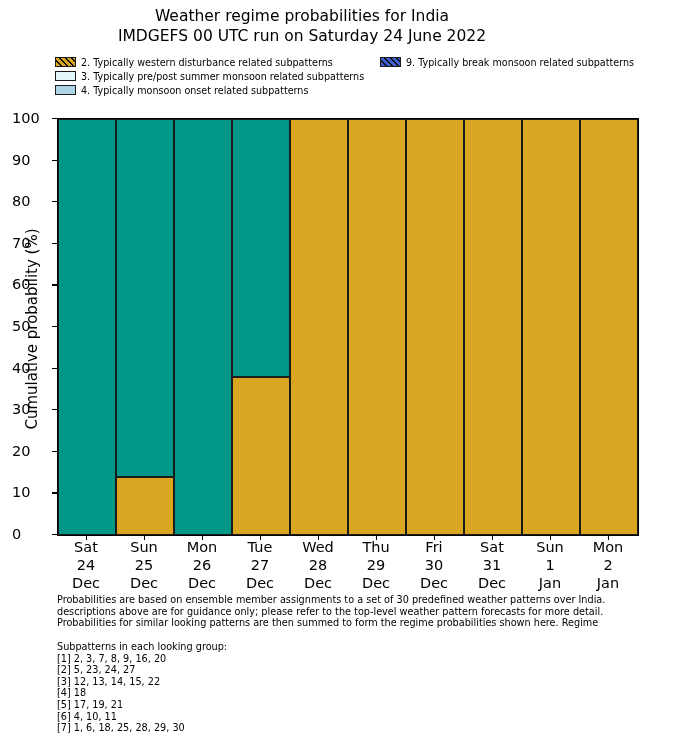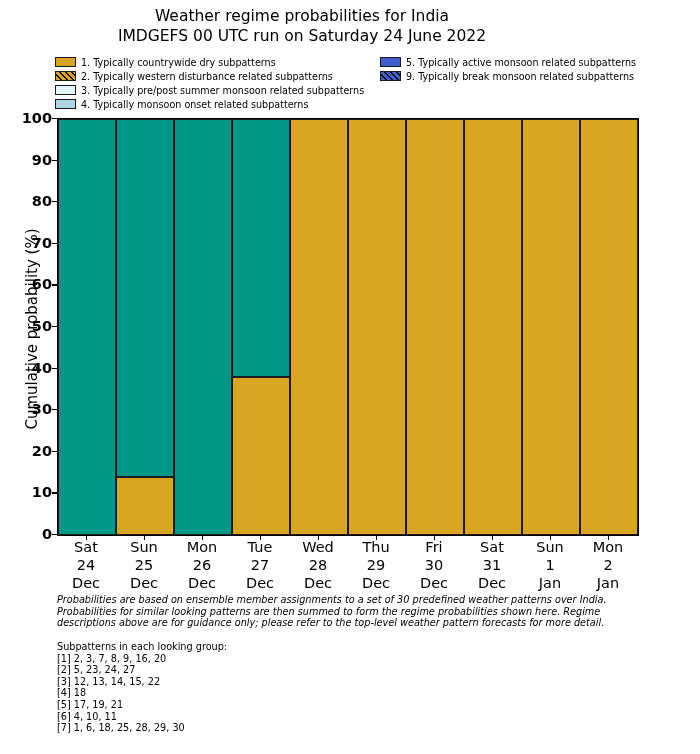--- a/index.html
+++ b/index.html
@@ -103,25 +103,24 @@
     left: 0;
     width: 100%;
     box-sizing: border-box;
     border: 1.1px solid #1b1b1b;
   }
   
   .ytick-label {
     position: absolute;
     right: 648px;
     width: 40px;
-    text-align: right;
+    text-align: left;
     font-size: 14.5px;
     line-height: 14px;
     transform: translateY(-7px);
-    font-weight: bold;
   }
   .ytick-mark {
     position: absolute;
     left: 52px;
     width: 5px;
     height: 1.3px;
     background: #000;
   }
   
   .xtick-mark {
@@ -141,21 +140,20 @@
   }
 
   
   #note-block {
     position: absolute;
     left: 57px;
     top: 594px;
     width: 600px;
     font-size: 9.7px;
     line-height: 11.6px;
-    font-style: italic;
   }
   #subpattern-block {
     position: absolute;
     left: 57px;
     top: 641px;
     width: 400px;
     font-size: 9.7px;
     line-height: 11.6px;
   }
   .note-line, .sub-line { white-space: nowrap; }
@@ -164,43 +162,35 @@
 <body>
 
 <div id="title-block">
   <div class="title-line">Weather regime probabilities for India</div>
   <div class="title-line">IMDGEFS 00 UTC run on Saturday 24 June 2022</div>
 </div>
 
 <div id="legend">
   <div class="legend-col left" id="legend-col-left">
       <div class="legend-item">
-        <span class="legend-swatch" style="background: rgb(218, 165, 32);"></span>
-        <span class="legend-label">1. Typically countrywide dry subpatterns</span>
-      </div>
-      <div class="legend-item">
         <span class="legend-swatch" style="background: rgb(218, 165, 32);">
           <span style="position: absolute; inset: 0px; background-image: repeating-linear-gradient(45deg, transparent 0px, transparent 3px, rgb(17, 17, 17) 3px, rgb(17, 17, 17) 4.4px);"></span>
         </span>
         <span class="legend-label">2. Typically western disturbance related subpatterns</span>
       </div>
       <div class="legend-item">
         <span class="legend-swatch" style="background: rgb(227, 246, 248);"></span>
         <span class="legend-label">3. Typically pre/post summer monsoon related subpatterns</span>
       </div>
       <div class="legend-item">
         <span class="legend-swatch" style="background: rgb(173, 211, 228);"></span>
         <span class="legend-label">4. Typically monsoon onset related subpatterns</span>
       </div>
     </div>
   <div class="legend-col right" id="legend-col-right">
-      <div class="legend-item">
-        <span class="legend-swatch" style="background: rgb(63, 95, 208);"></span>
-        <span class="legend-label">5. Typically active monsoon related subpatterns</span>
-      </div>
       <div class="legend-item">
         <span class="legend-swatch" style="background: rgb(63, 95, 208);">
           <span style="position: absolute; inset: 0px; background-image: repeating-linear-gradient(45deg, transparent 0px, transparent 3px, rgb(17, 17, 17) 3px, rgb(17, 17, 17) 4.4px);"></span>
         </span>
         <span class="legend-label">9. Typically break monsoon related subpatterns</span>
       </div>
     </div>
 </div>
 
 <div id="plot-wrap">
@@ -330,22 +320,22 @@
       <div class="xtick-label" style="left: 579px;">
         <div>Mon</div>
         <div>2</div>
         <div>Jan</div>
       </div>
     </div>
 </div>
 
 <div id="note-block">
     <div class="note-line">Probabilities are based on ensemble member assignments to a set of 30 predefined weather patterns over India.</div>
+    <div class="note-line">descriptions above are for guidance only; please refer to the top-level weather pattern forecasts for more detail.</div>
     <div class="note-line">Probabilities for similar looking patterns are then summed to form the regime probabilities shown here. Regime</div>
-    <div class="note-line">descriptions above are for guidance only; please refer to the top-level weather pattern forecasts for more detail.</div>
   </div>
 <div id="subpattern-block">
   <div class="sub-line">Subpatterns in each looking group:</div>
 <div class="sub-line">[1] 2, 3, 7, 8, 9, 16, 20</div>
     <div class="sub-line">[2] 5, 23, 24, 27</div>
     <div class="sub-line">[3] 12, 13, 14, 15, 22</div>
     <div class="sub-line">[4] 18</div>
     <div class="sub-line">[5] 17, 19, 21</div>
     <div class="sub-line">[6] 4, 10, 11</div>
     <div class="sub-line">[7] 1, 6, 18, 25, 28, 29, 30</div>

